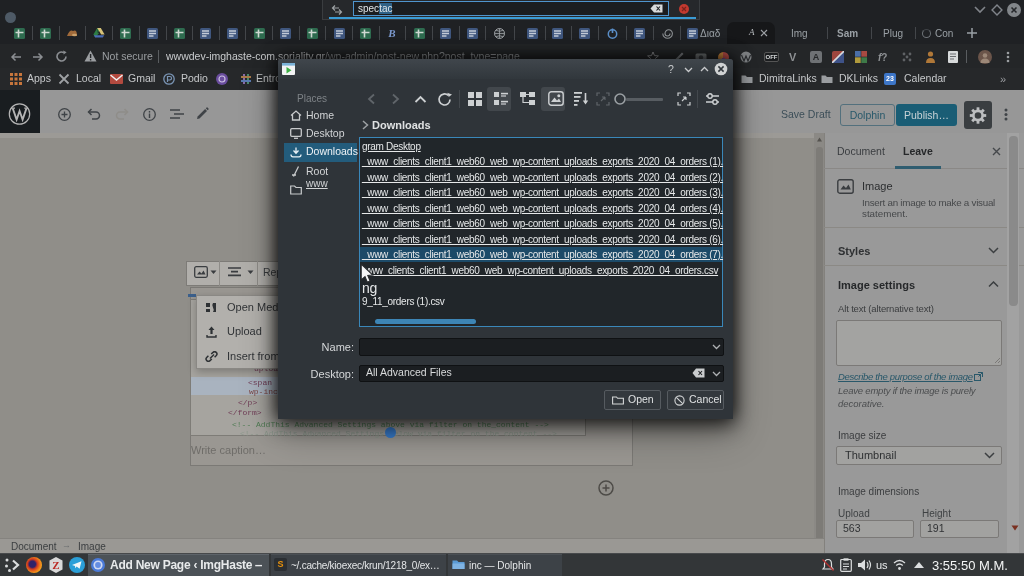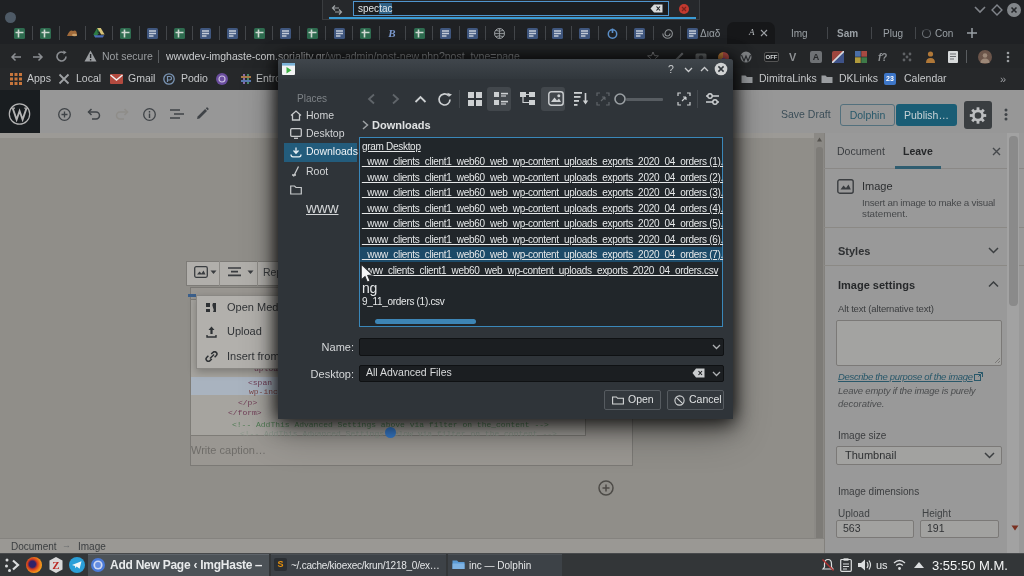--- a/index.html
+++ b/index.html
@@ -853,21 +853,21 @@
       <svg width="12" height="11">
         <path d="M8.5 0.5 L3.5 10.5 M2 9 H6" stroke="#c8cacc" stroke-width="1.3" fill="none"></path>
       </svg>
     </div>
 <div class="a" style="left:28px;top:104.625px;font-size:10.5px;color:#d2d4d6;font-weight:400;line-height:15.75px;white-space:nowrap;">Root</div>
 <div class="a" style="left:12px;top:126px;width:12px;height:10px;">
       <svg width="12" height="10">
         <path d="M0.7 1 H4.5 L6 2.5 H11.3 V9 H0.7 Z" fill="none" stroke="#c8cacc" stroke-width="1.2"></path>
       </svg>
     </div>
-<div class="a" style="left:28px;top:141px;font-size:15px;color:#d2d4d6;font-weight:400;line-height:15.75px;white-space:nowrap;text-decoration:underline;">www</div>
+<div class="a" style="left:28px;top:117px;font-size:10px;color:#d2d4d6;font-weight:400;line-height:15.75px;white-space:nowrap;text-decoration:underline;">www</div>
 <div class="a" style="left:81px;top:78px;width:364px;height:190px;background:#21262a;border:1px solid #3a87b9;"></div>
 <div class="a" style="left:84px;top:81.5px;font-size:10px;color:#e6e8e9;letter-spacing:-0.3px;white-space:nowrap;text-decoration:underline;">gram Desktop</div>
 <div class="a" style="left:84px;top:97.0px;font-size:10px;color:#e6e8e9;letter-spacing:-0.3px;white-space:nowrap;text-decoration:underline;">_www_clients_client1_web60_web_wp-content_uploads_exports_2020_04_orders (1).</div>
 <div class="a" style="left:84px;top:112.5px;font-size:10px;color:#e6e8e9;letter-spacing:-0.3px;white-space:nowrap;text-decoration:underline;">_www_clients_client1_web60_web_wp-content_uploads_exports_2020_04_orders (2).</div>
 <div class="a" style="left:84px;top:128.0px;font-size:10px;color:#e6e8e9;letter-spacing:-0.3px;white-space:nowrap;text-decoration:underline;">_www_clients_client1_web60_web_wp-content_uploads_exports_2020_04_orders (3).</div>
 <div class="a" style="left:84px;top:143.5px;font-size:10px;color:#e6e8e9;letter-spacing:-0.3px;white-space:nowrap;text-decoration:underline;">_www_clients_client1_web60_web_wp-content_uploads_exports_2020_04_orders (4).</div>
 <div class="a" style="left:84px;top:159.0px;font-size:10px;color:#e6e8e9;letter-spacing:-0.3px;white-space:nowrap;text-decoration:underline;">_www_clients_client1_web60_web_wp-content_uploads_exports_2020_04_orders (5).</div>
 <div class="a" style="left:84px;top:174.5px;font-size:10px;color:#e6e8e9;letter-spacing:-0.3px;white-space:nowrap;text-decoration:underline;">_www_clients_client1_web60_web_wp-content_uploads_exports_2020_04_orders (6).</div>
 <div class="a" style="left:82px;top:187.8px;width:362px;height:15.5px;background:#1c4a68;"></div>
 <div class="a" style="left:84px;top:190.0px;font-size:10px;color:#e6e8e9;letter-spacing:-0.3px;white-space:nowrap;text-decoration:underline;">_www_clients_client1_web60_web_wp-content_uploads_exports_2020_04_orders (7).</div>

